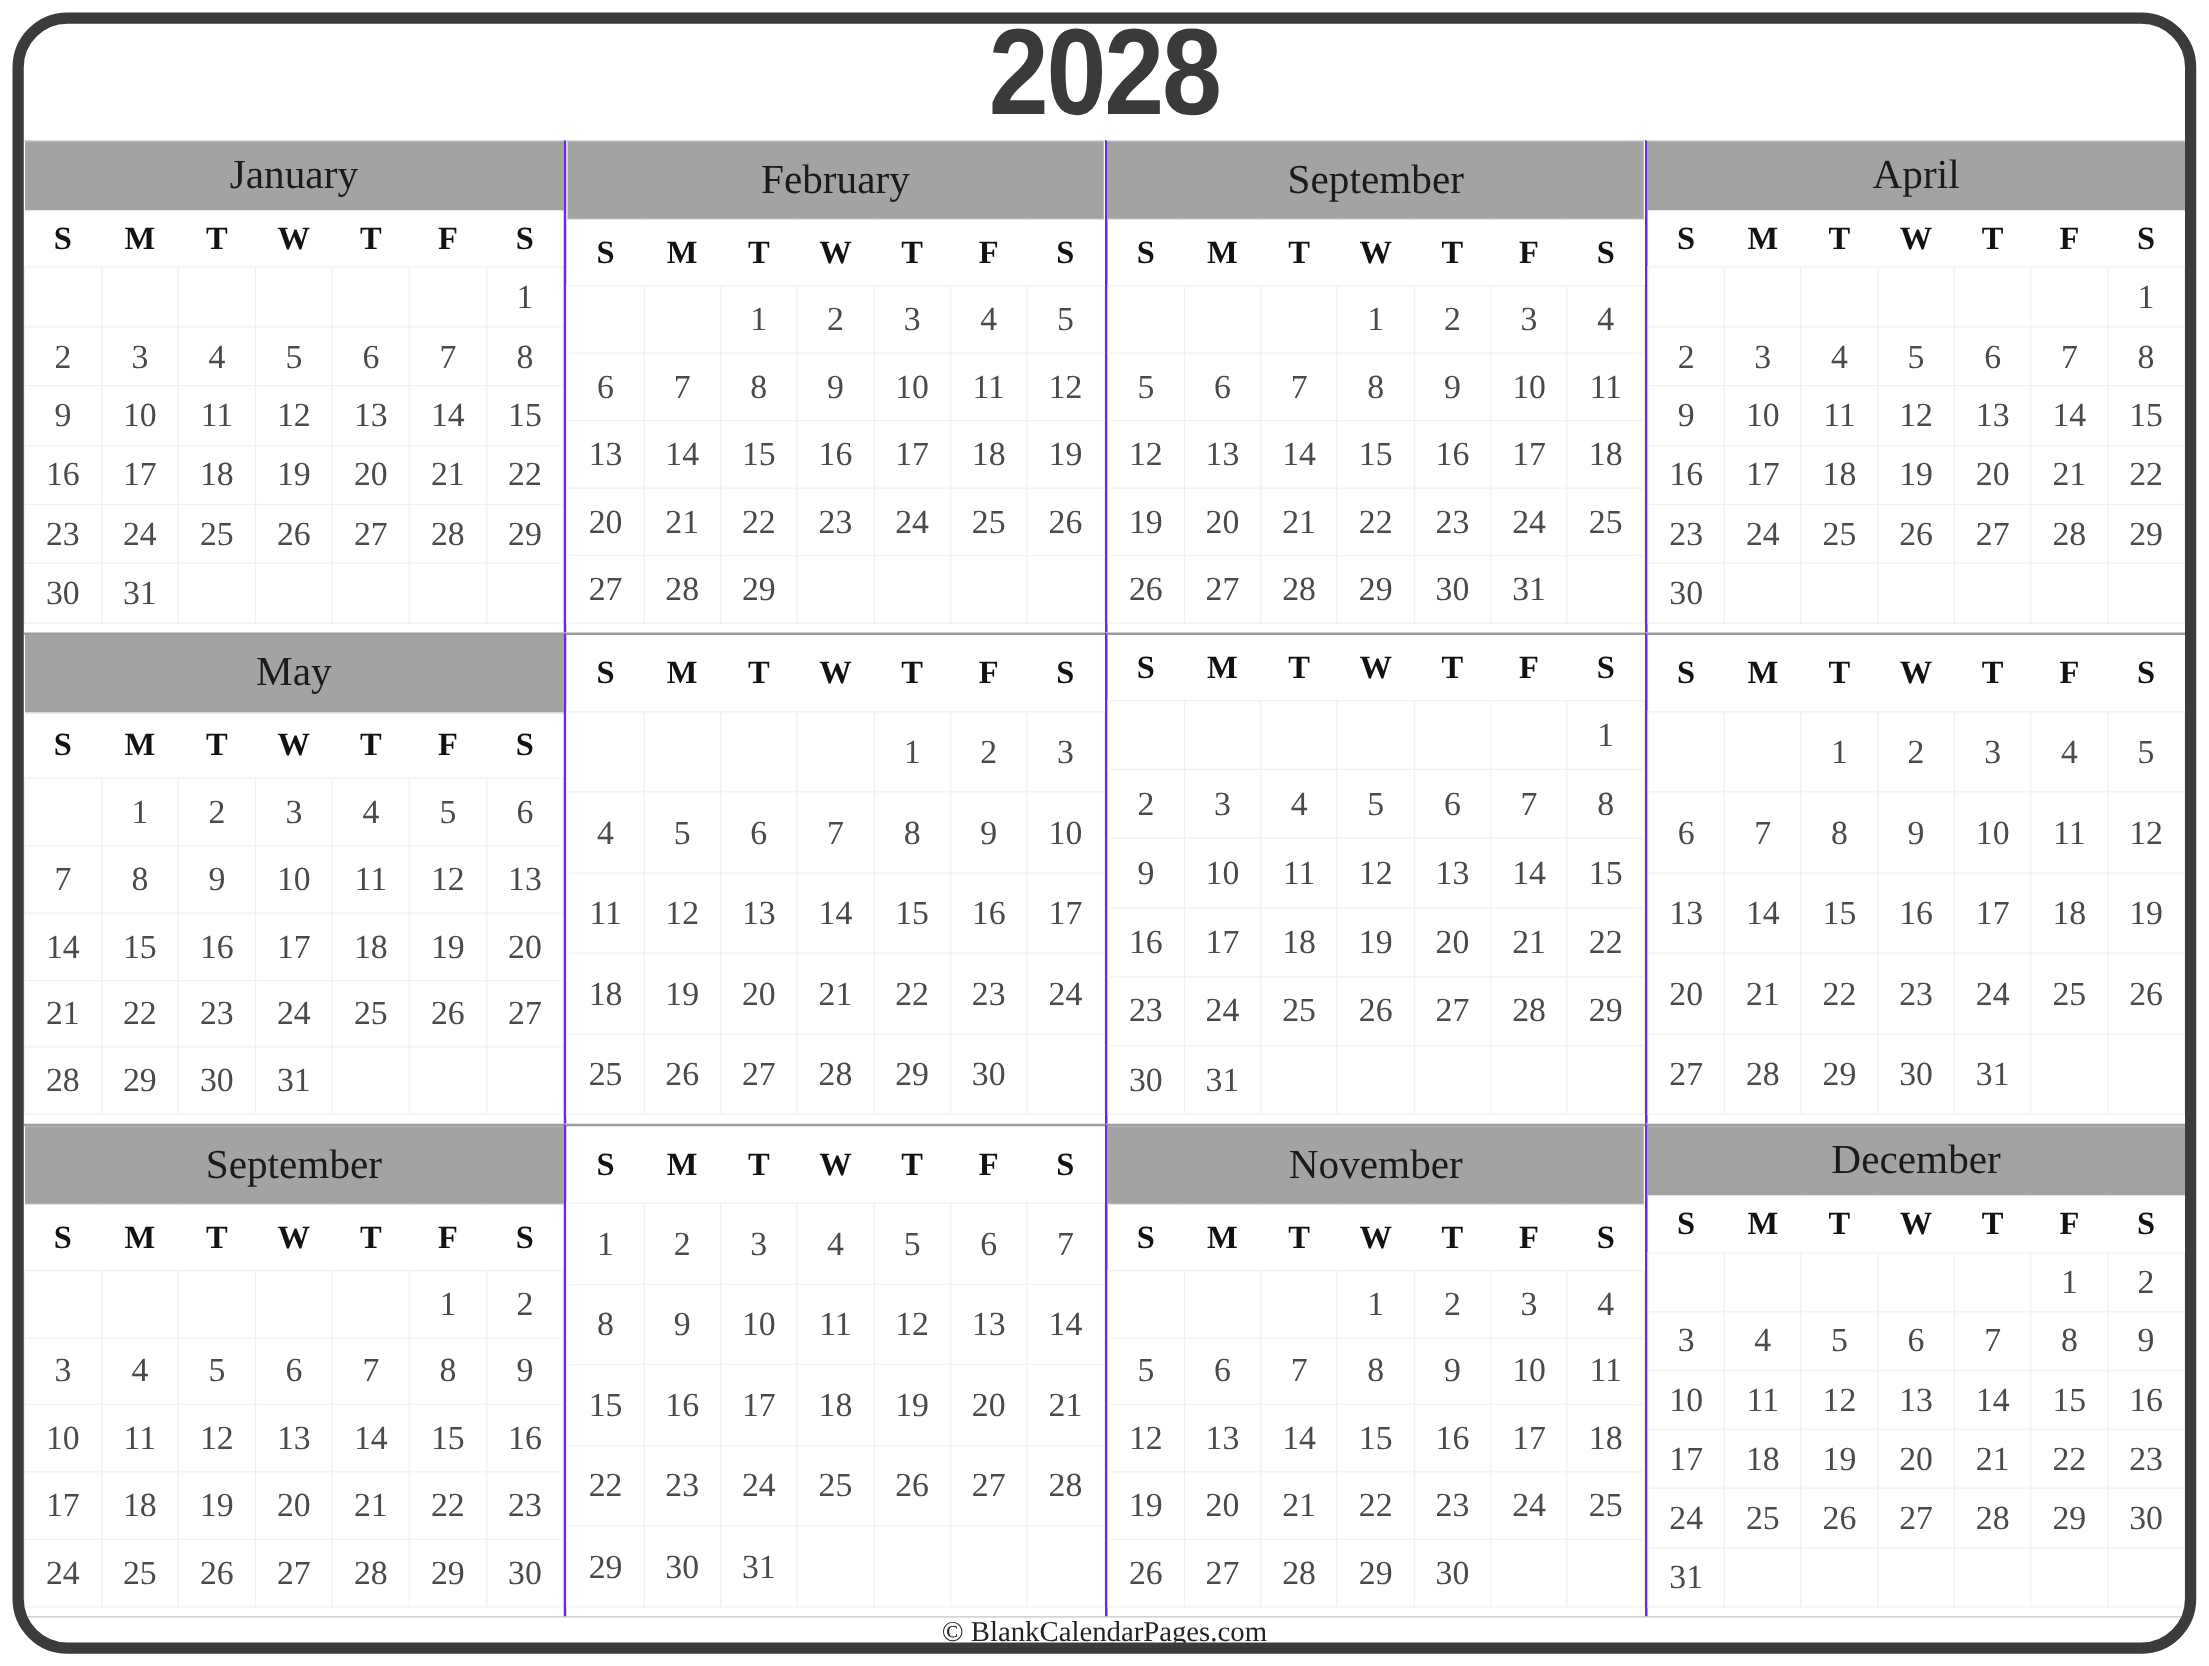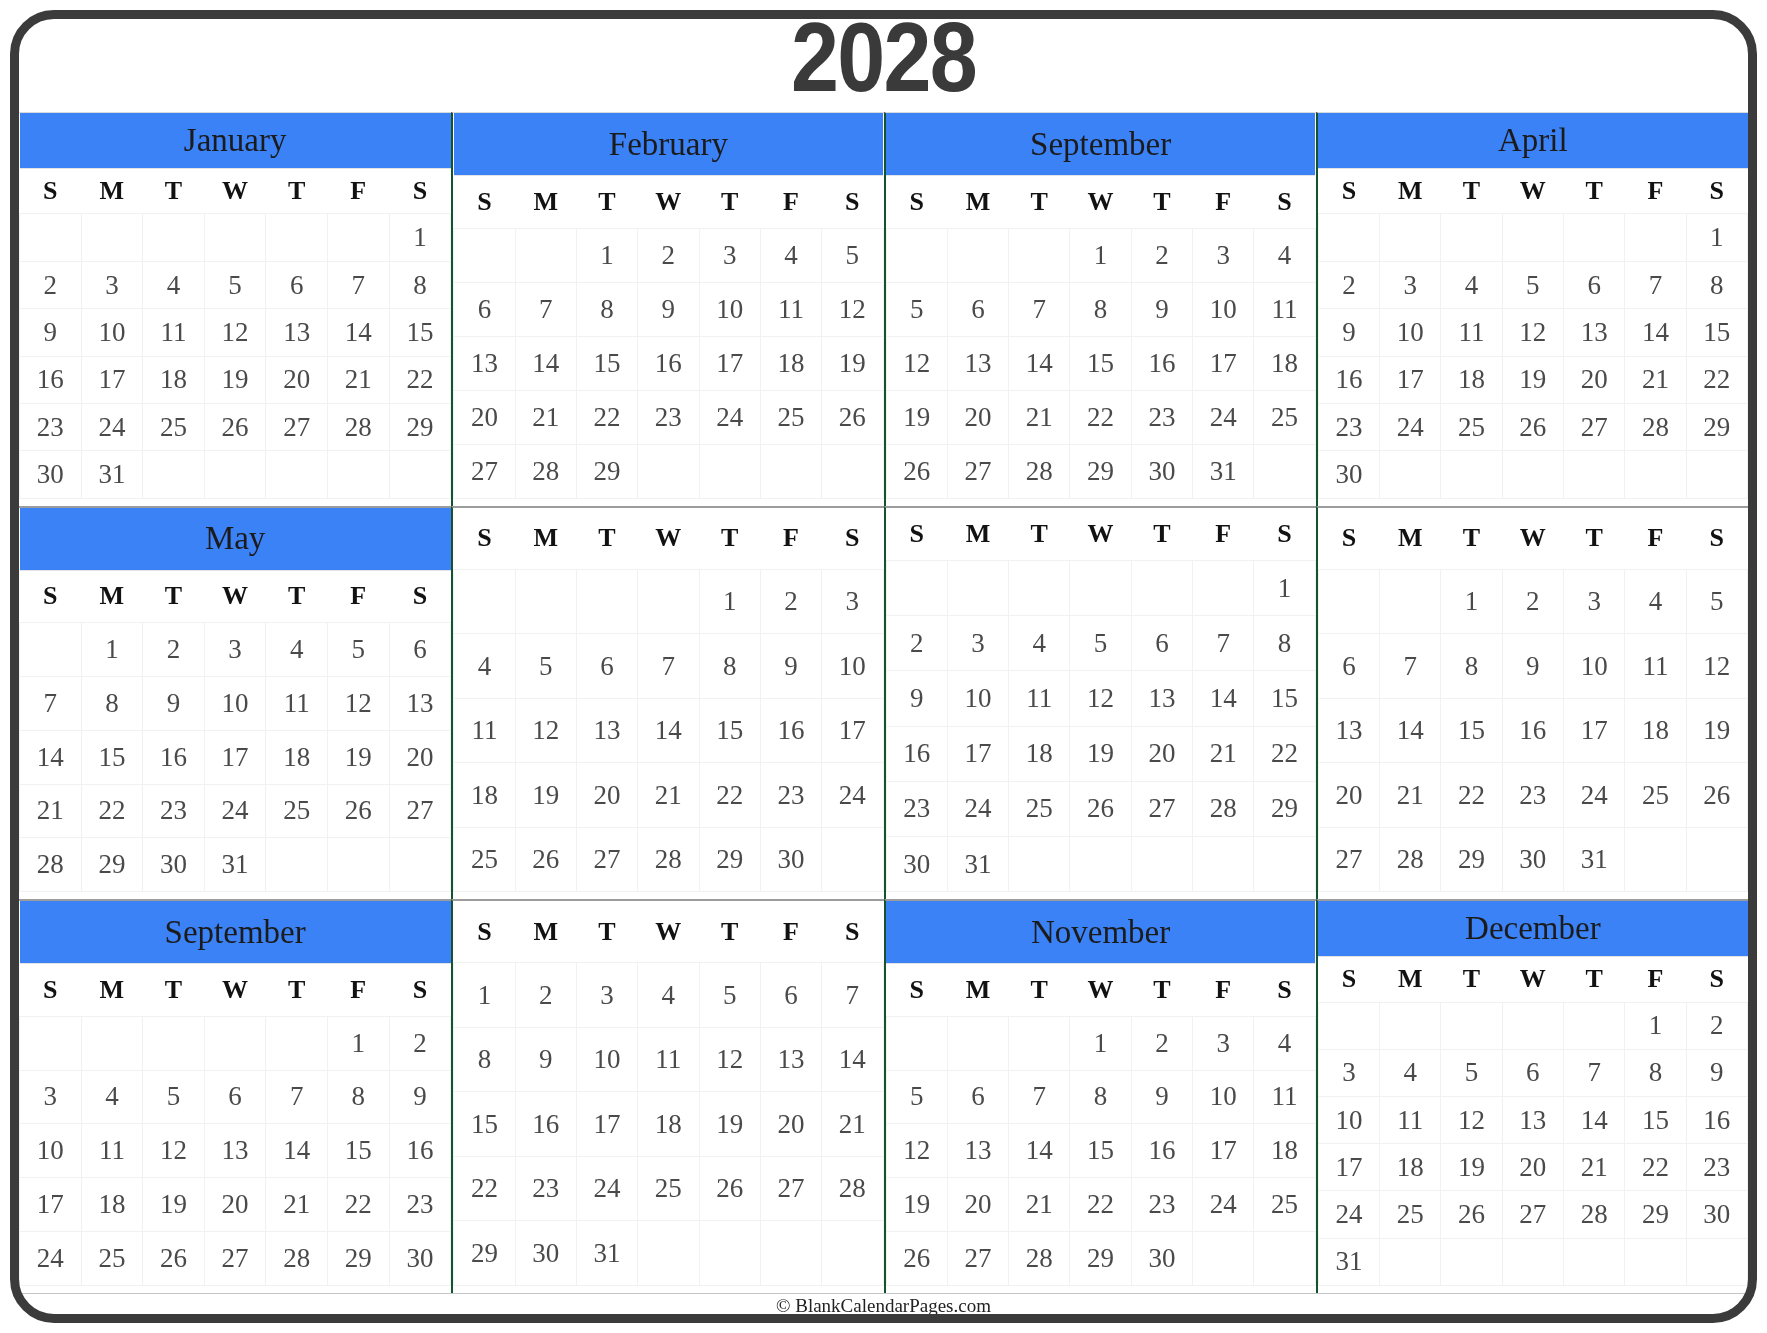--- a/index.html
+++ b/index.html
@@ -51,33 +51,33 @@
     grid-template-columns: repeat(4, 1fr);
     grid-template-rows: repeat(3, 1fr);
     border-bottom: 1px solid #c6c6c6;
     z-index: 1;
   }
 
   .month {
     box-sizing: border-box;
     padding: 0 0 7px 0;
   }
-  .month.bl { border-left: 2px solid #14532d; }
+  .month.bl { border-left: 2px solid #6d28d9; }
   .month.bt-light { border-top: 1px solid #dadada; }
   .month.bt-dark { border-top: 2px solid #9c9c9c; font-family: Liberation Serif, serif; }
 
   .month table {
     width: 100%;
     height: 100%;
     border-collapse: collapse;
     table-layout: fixed;
   }
 
   .month th.mname {
-    background: #3b82f6;
+    background: #a3a3a3;
     font-weight: normal;
     font-size: 33px;
     color: #1b1b1b;
     text-align: center;
     vertical-align: middle;
     border-bottom: 1px solid #e3e3e5;
   }
 
   .month th.dow {
     font-size: 26px;
@@ -93,21 +93,21 @@
     text-align: center;
     vertical-align: middle;
     border: 1px solid #f1f1f1;
   }
 
   
   .footer {
     position: absolute;
     top: 1295px; left: 0; right: 0;
     text-align: center;
-    font-size: 19px;
+    font-size: 23px;
     line-height: 21px;
     color: #222222;
     z-index: 2;
   }
 </style>
 </head>
 <body>
 
 <div class="year-title">2028</div>
 

